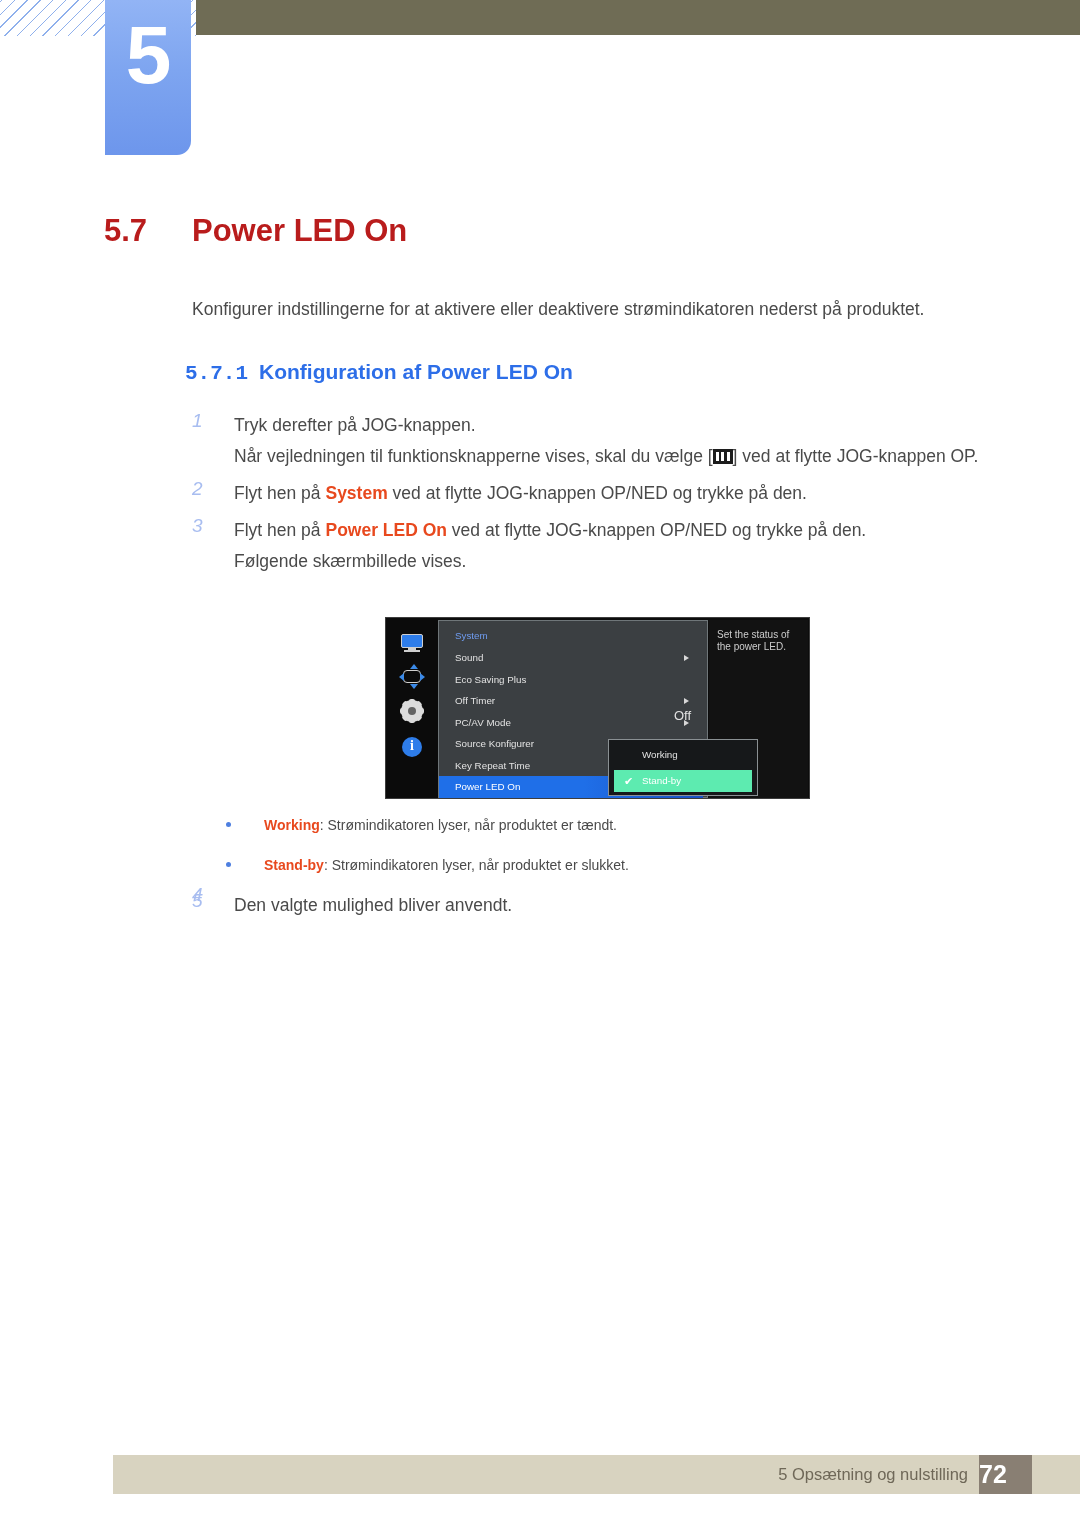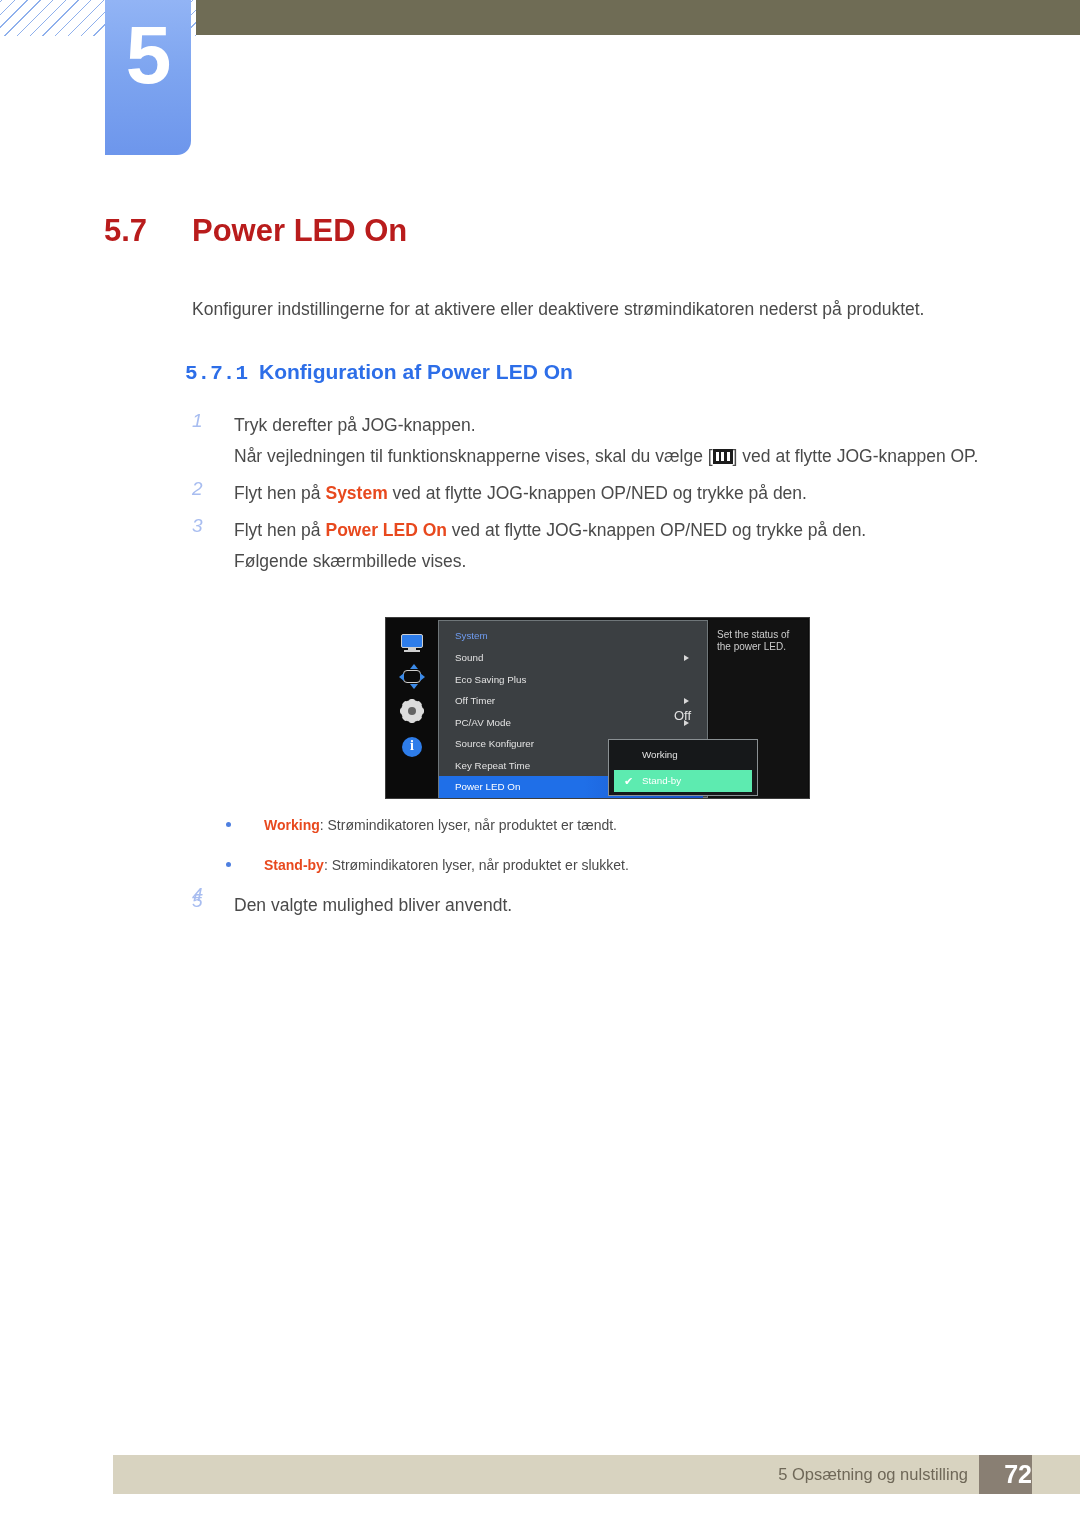--- a/index.html
+++ b/index.html
@@ -377,21 +377,21 @@
     font-size: 16.5px;
     color: #6f6858;
     white-space: nowrap;
   }
   .footer-page {
     position: absolute;
     right: 56px; top: 0;
     width: 53px;
     height: 39px;
     line-height: 39px;
-    text-align: right;
+    text-align: left;
     background: #897f73;
     color: #ffffff;
     font-size: 25px;
     font-weight: 700;
   }
 </style>
 </head>
 <body>
 
 <div id="chapter-header">

